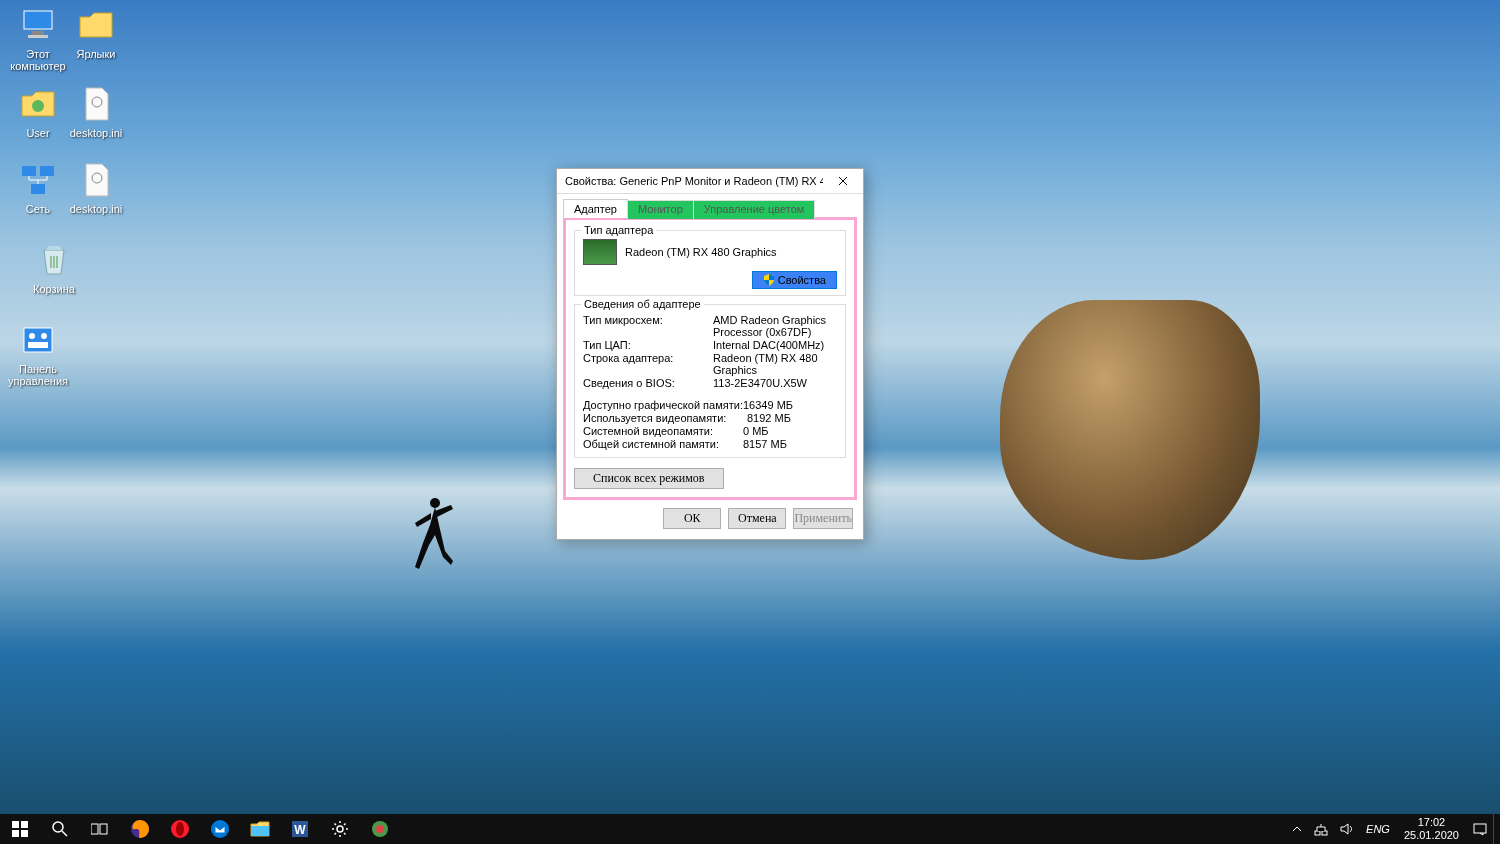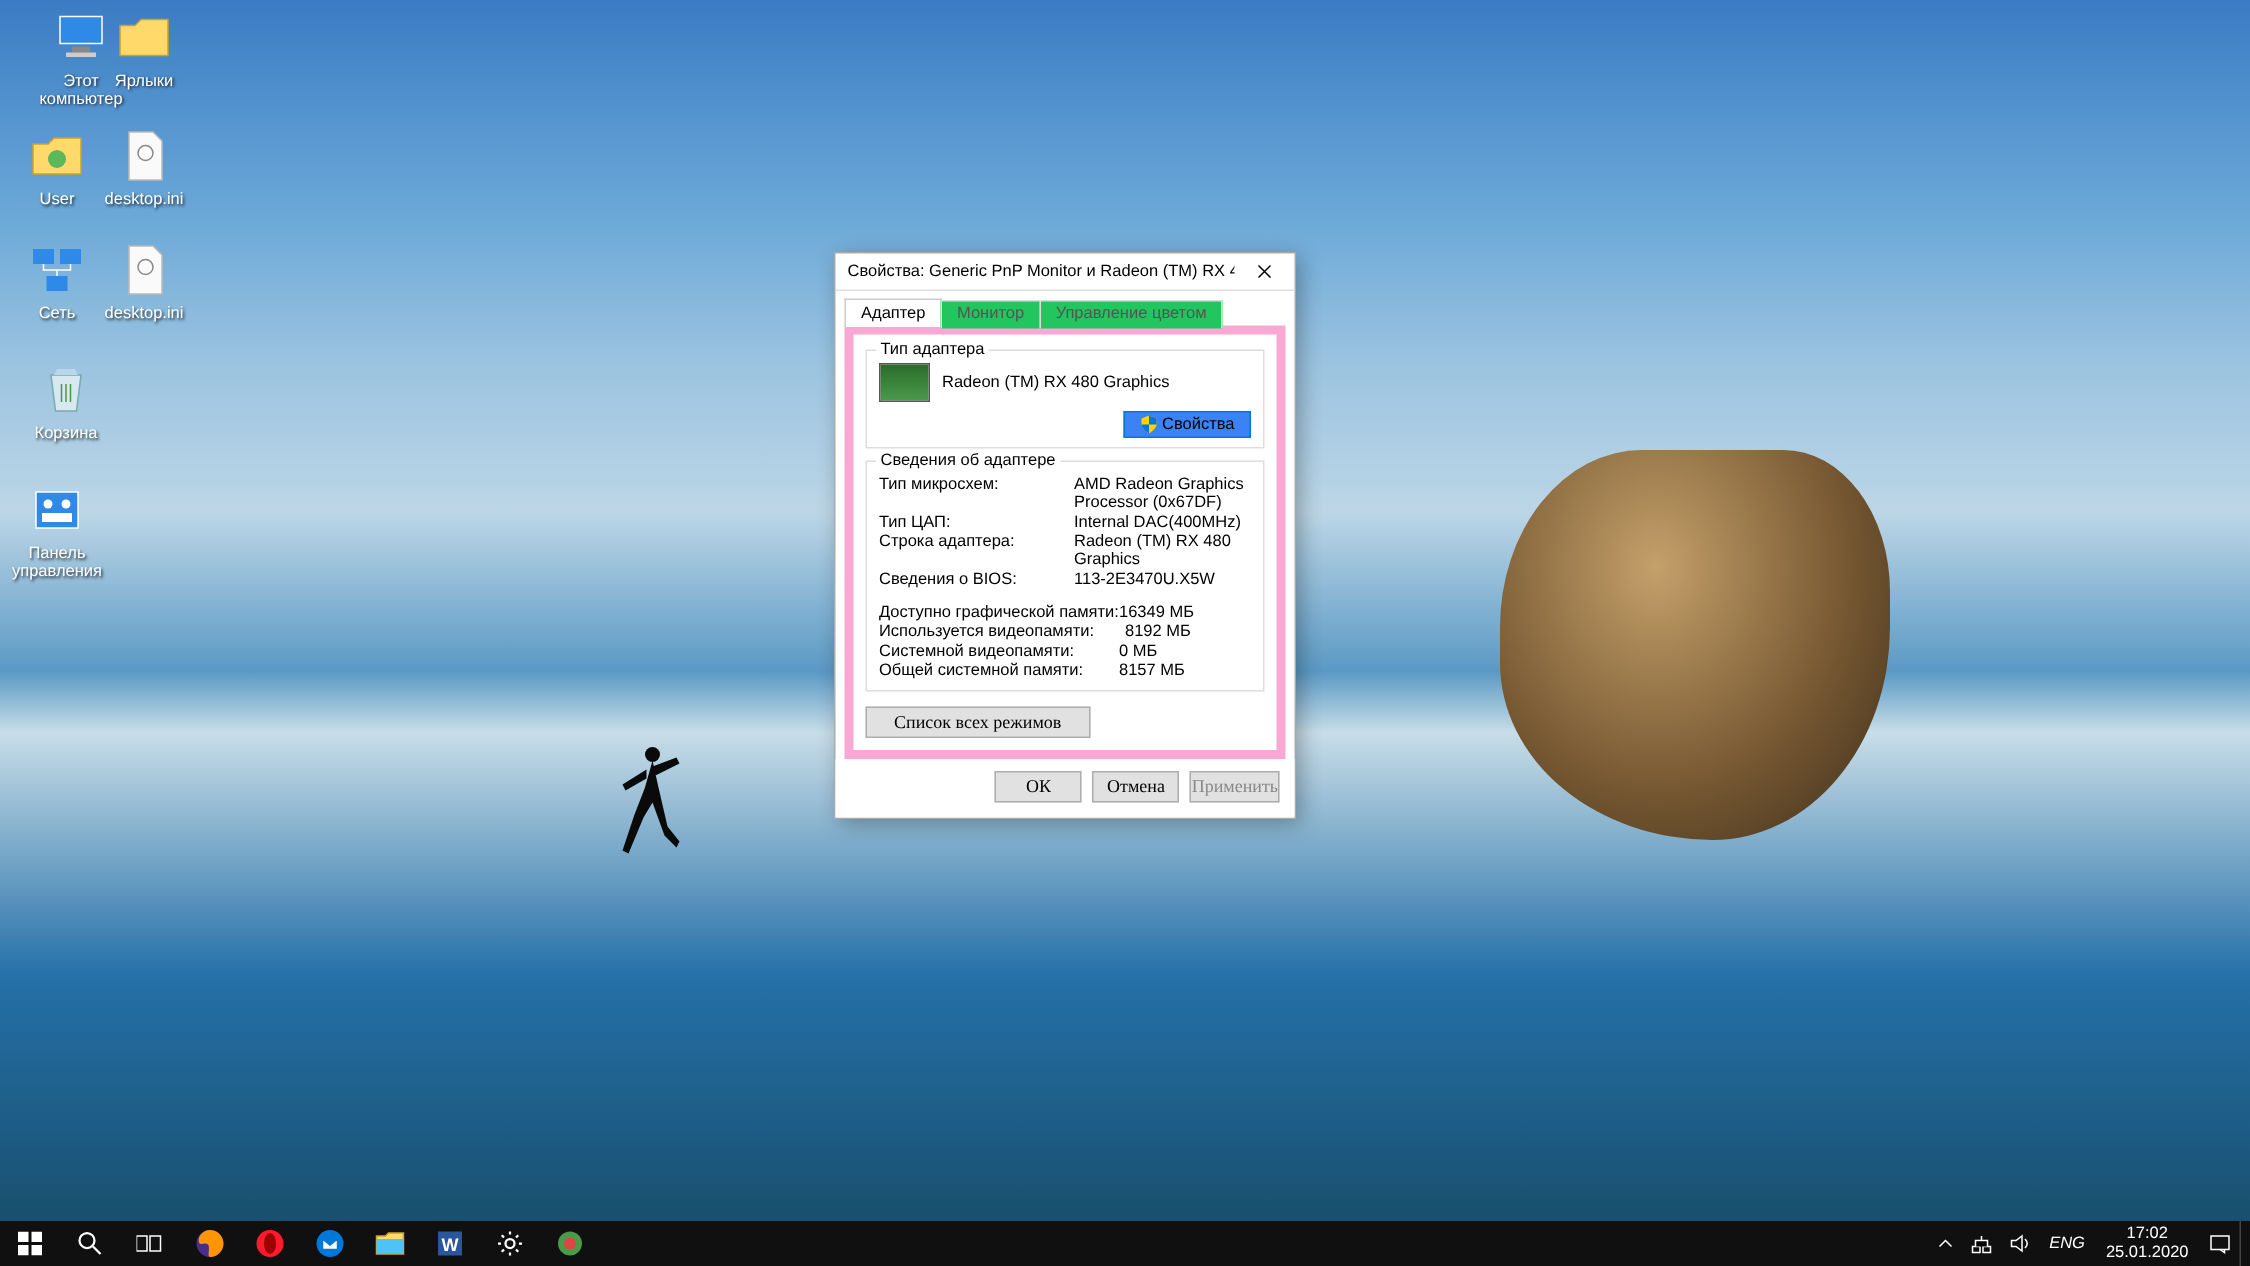--- a/index.html
+++ b/index.html
@@ -20,21 +20,21 @@
 .taskbar .right .tbtn{width:auto;padding:12px 6px;font-style:italic;}
 .taskbar .clock{text-align:center;line-height:13px;padding:0 8px;cursor:pointer;}
 
 .dialog{position:absolute;left:556px;top:168px;width:306px;background:#fff;border:1px solid #aaa;box-shadow:3px 3px 14px rgba(0,0,0,.3);font-size:11px;color:#000;}
 .titlebar{height:24px;display:flex;align-items:center;padding:0 0 0 8px;border-bottom:1px solid #ddd;}
 .titlebar .title{flex:1;white-space:nowrap;overflow:hidden;}
 .titlebar .close{width:40px;height:24px;display:flex;align-items:center;justify-content:center;cursor:pointer;}
 .tabs{display:flex;padding:4px 6px 0;text-align:right;}
 .tab{padding:3px 10px;border:1px solid #ccc;border-bottom:none;background:#fff;margin-right:-1px;cursor:pointer;position:relative;top:1px;}
 .tab.inactive{background:#22c55e;color:#555;border-color:#ddd;top:2px;padding-top:2px;}
-.tabbody{border:6px solid #f9a8d4;margin:0 6px;padding:6px;}
+.tabbody{border:3px solid #f9a8d4;margin:0 6px;padding:6px;}
 .groupbox{border:1px solid #ddd;margin:4px 2px 8px;padding:8px 8px 6px;position:relative;}
 .groupbox .glabel{position:absolute;top:-7px;left:6px;background:#fff;padding:0 3px;font-size:11px;}
 .adapter-row{display:flex;align-items:center;}
 .adapter-row .cardico{width:32px;height:24px;background:linear-gradient(#2a6b2a,#4a9a4a);border:1px solid #555;margin-right:8px;}
 .propbtn{float:right;margin-top:6px;border:1px solid #0078d7;background:#3b82f6;padding:2px 10px;display:flex;align-items:center;cursor:pointer;}
 .propbtn .shield{width:12px;height:12px;margin-right:3px;}
 .clearfix::after{content:"";display:table;clear:both;}
 .infoline{display:flex;margin:1px 0;}
 .infoline .k{width:130px;}
 .infoline .v{flex:1;}
@@ -54,21 +54,21 @@
     <svg viewBox="0 0 50 80">
         <g fill="#0a0a0a">
           <circle cx="30" cy="8" r="5"></circle>
           <path d="M30 12 L25 30 L18 48 L10 72 L14 74 L24 50 L30 40 L38 62 L46 70 L48 66 L40 56 L34 30 Z"></path>
           <path d="M26 18 L10 28 L12 32 L26 24 Z"></path>
           <path d="M30 16 L46 10 L48 14 L32 22 Z"></path>
         </g>
       </svg>
   </div>
 
-  <div class="dicon" style="left:16px;top:5px">
+  <div class="dicon" style="left:0px;top:5px">
     <div class="ico"><svg viewBox="0 0 40 40">
           <rect x="6" y="6" width="28" height="18" fill="#2e8ae6" stroke="#fff"></rect>
           <rect x="14" y="26" width="12" height="4" fill="#888"></rect>
           <rect x="10" y="30" width="20" height="3" fill="#ccc"></rect>
         </svg></div>
     <div class="lbl">Этот компьютер</div>
   </div>
   <div class="dicon" style="left:0px;top:84px">
     <div class="ico"><svg viewBox="0 0 40 40">
           <path d="M4 12 L14 12 L18 8 L36 8 L36 32 L4 32 Z" fill="#ffd96a" stroke="#c9a227"></path>
@@ -78,21 +78,21 @@
   </div>
   <div class="dicon" style="left:0px;top:160px">
     <div class="ico"><svg viewBox="0 0 40 40">
           <rect x="4" y="6" width="14" height="10" fill="#2e8ae6"></rect>
           <rect x="22" y="6" width="14" height="10" fill="#2e8ae6"></rect>
           <rect x="13" y="24" width="14" height="10" fill="#2e8ae6"></rect>
           <path d="M11 16 L11 20 L29 20 L29 16 M20 20 L20 24" stroke="#fff" fill="none"></path>
         </svg></div>
     <div class="lbl">Сеть</div>
   </div>
-  <div class="dicon" style="left:6px;top:240px">
+  <div class="dicon" style="left:16px;top:240px">
     <div class="ico"><svg viewBox="0 0 40 40">
           <path d="M10 10 L30 10 L27 34 L13 34 Z" fill="#d8e8f0" stroke="#7aa"></path>
           <path d="M14 6 L26 6 L28 10 L12 10 Z" fill="#b8d8e8"></path>
           <path d="M17 16 L17 28 M20 16 L20 28 M23 16 L23 28" stroke="#4a9a4a"></path>
         </svg></div>
     <div class="lbl">Корзина</div>
   </div>
   <div class="dicon" style="left:0px;top:320px">
     <div class="ico"><svg viewBox="0 0 40 40">
           <rect x="6" y="8" width="28" height="24" fill="#2e8ae6" stroke="#fff"></rect>

